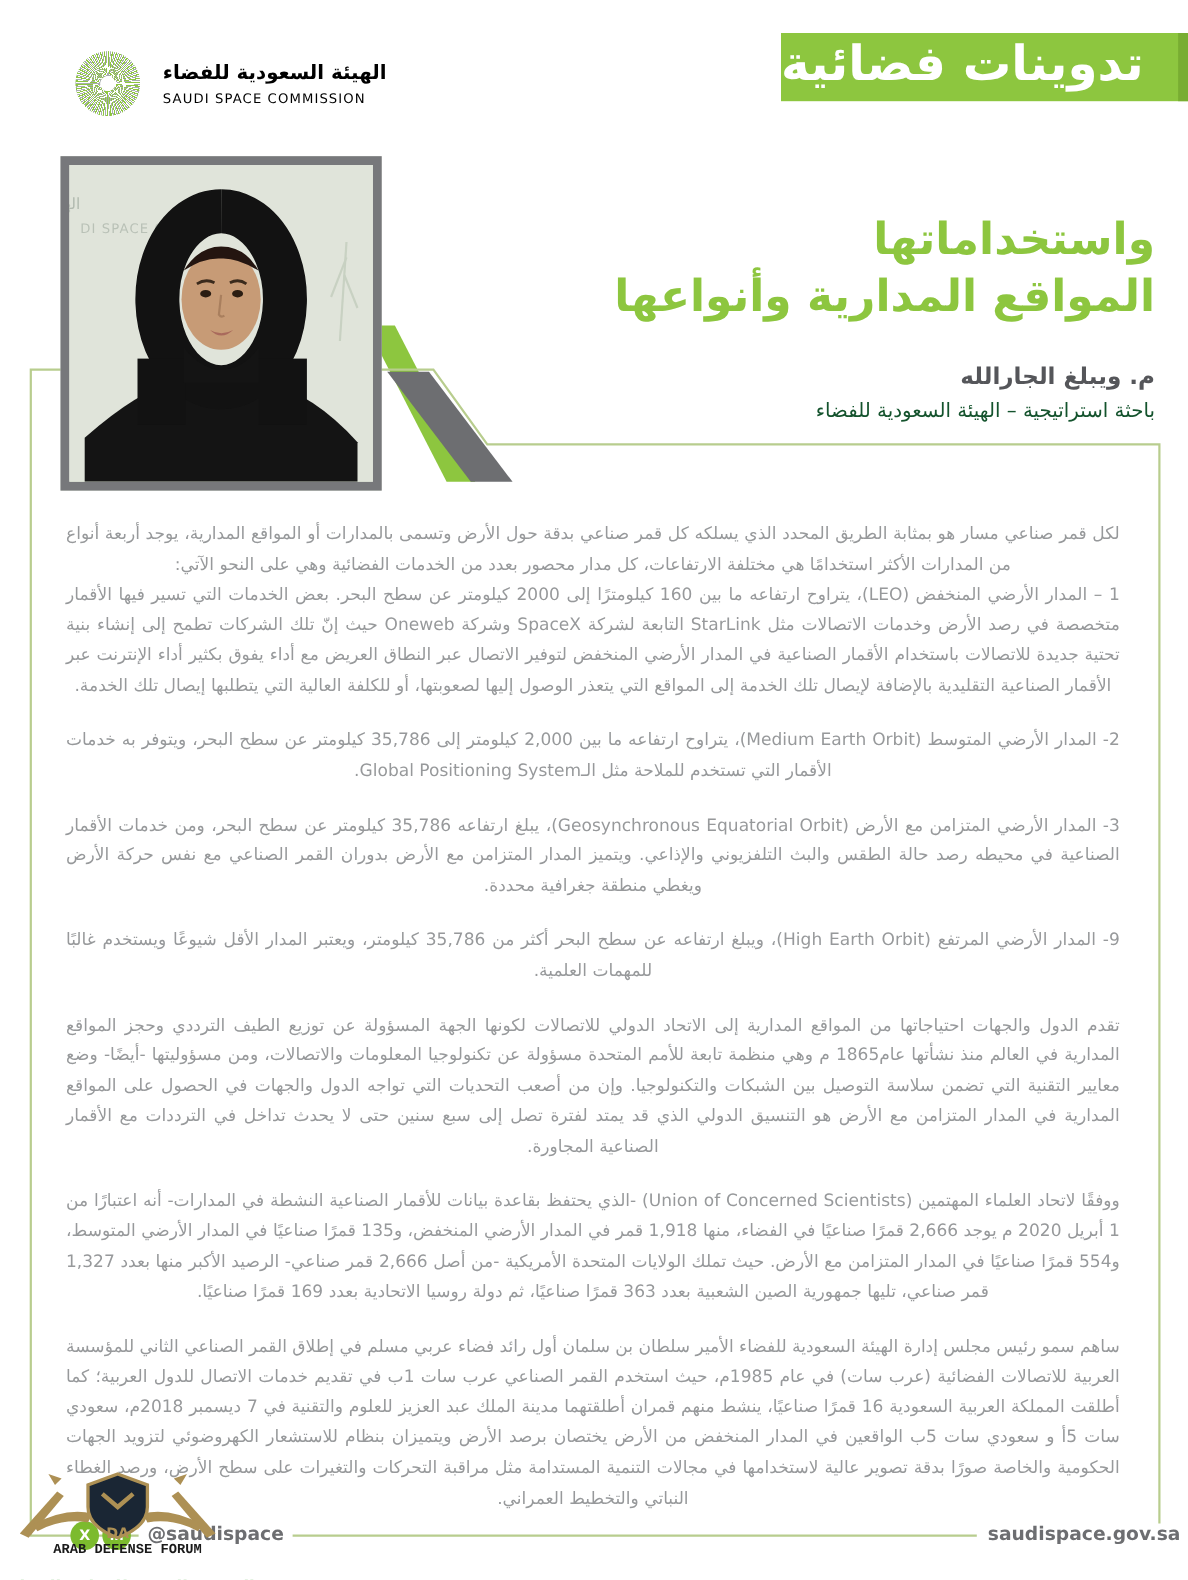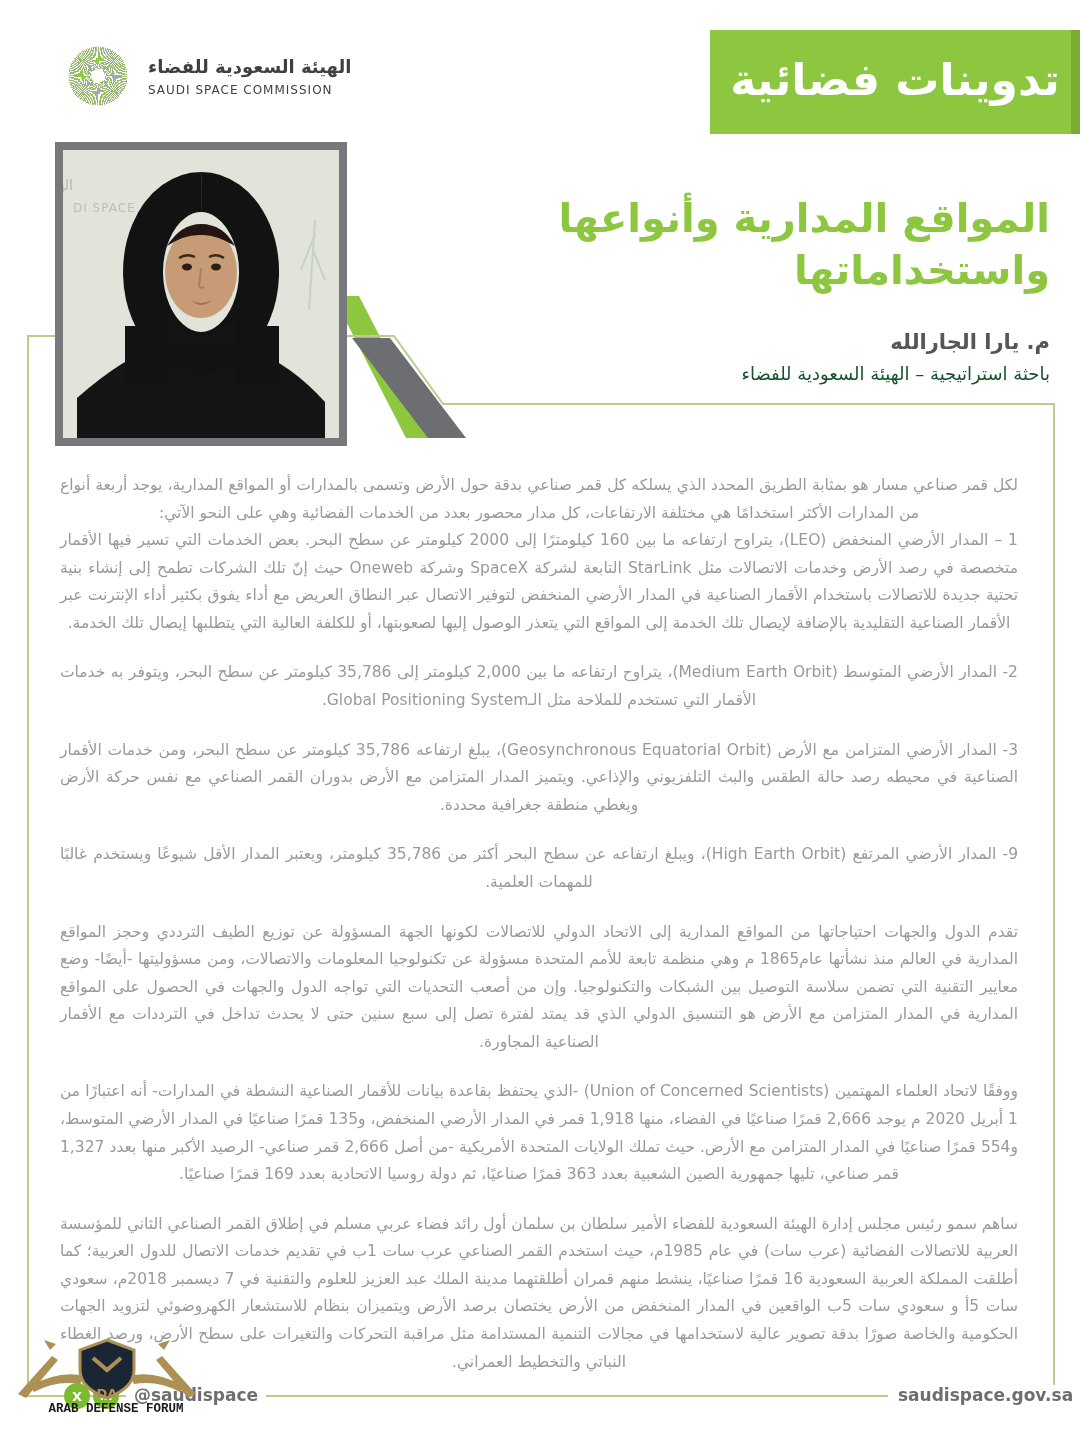--- a/index.html
+++ b/index.html
@@ -7,26 +7,26 @@
   .page { position:relative; width:1080px; height:1436px; background:#ffffff; overflow:hidden; margin:0 auto; }
 
   
   .logo-mark{ position:absolute; left:56px; top:34px; width:84px; height:84px; border-radius:50%;
     background:
       repeating-conic-gradient(from 0deg, #8dc63f 0deg 2.4deg, transparent 2.4deg 7.2deg),
       repeating-conic-gradient(from 3.6deg, #a7adad 0deg 2deg, transparent 2deg 7.2deg);
     -webkit-mask: radial-gradient(circle, transparent 0 11%, #000 12% 49%, transparent 50%);
             mask: radial-gradient(circle, transparent 0 11%, #000 12% 49%, transparent 50%);
   }
-  .logo-text{ position:absolute; left:148px; top:56px; color:#404040; }
+  .logo-text{ position:absolute; left:148px; top:56px; color:#000000; }
   .logo-text .ar{ font-size:18px; font-weight:bold; letter-spacing:0; }
   .logo-text .en{ font-size:12px; letter-spacing:1px; margin-top:6px; }
 
-  .banner{ position:absolute; left:710px; top:30px; width:370px; height:104px; background:#8dc63f;
-    display:flex; align-items:center; justify-content:center; }
+  .banner{ position:absolute; left:710px; top:30px; width:370px; height:62px; background:#8dc63f;
+    display:flex; align-items:center; }
   .banner .edge{ position:absolute; right:0; top:0; width:9px; height:100%; background:#79ad32; }
   .banner .t{ color:#ffffff; font-size:44px; font-weight:bold; direction:rtl; padding-bottom:6px; }
 
   
   .deco{ position:absolute; left:0; top:0; width:1080px; height:1436px; z-index:1; pointer-events:none; }
 
   
   .photo{ position:absolute; left:55px; top:142px; width:292px; height:304px;
     border:8px solid #77787b; background:#e0e4da; z-index:2; }
   .photo svg{ display:block; width:100%; height:100%; }
@@ -108,25 +108,25 @@
       <path d="M146,107 Q154,103 161,108" stroke="#3a2a1c" stroke-width="2.5" fill="none"></path>
       <ellipse cx="124" cy="117" rx="5" ry="3.4" fill="#2b1d12"></ellipse>
       <ellipse cx="153" cy="117" rx="5" ry="3.4" fill="#2b1d12"></ellipse>
       <path d="M138,118 L136,136 Q138,139 141,137" stroke="#a97f5e" stroke-width="2" fill="none"></path>
       <path d="M128,150 Q138,156 149,150 Q138,160 128,150 Z" fill="#a96a5c"></path>
       <path d="M104,166 Q120,186 138,186 Q158,186 172,166 L172,198 L104,198 Z" fill="#141414"></path>
     </svg>
   </div>
 
   <div class="title">
+    <div>واستخداماتها</div>
     <div>المواقع المدارية وأنواعها</div>
-    <div>واستخداماتها</div>
   </div>
   <div class="author">
-    <div class="name">م. يارا الجارالله</div>
+    <div class="name">م. ويبلغ الجارالله</div>
     <div class="role">باحثة استراتيجية – الهيئة السعودية للفضاء</div>
   </div>
 
   <div class="bodytext">
     <p class="lead">لكل قمر صناعي مسار هو بمثابة الطريق المحدد الذي يسلكه كل قمر صناعي بدقة حول الأرض وتسمى بالمدارات أو المواقع المدارية، يوجد أربعة أنواع من المدارات الأكثر استخدامًا هي مختلفة الارتفاعات، كل مدار محصور بعدد من الخدمات الفضائية وهي على النحو الآتي:</p>
     <p>1 – المدار الأرضي المنخفض (LEO)، يتراوح ارتفاعه ما بين 160 كيلومترًا إلى 2000 كيلومتر عن سطح البحر. بعض الخدمات التي تسير فيها الأقمار متخصصة في رصد الأرض وخدمات الاتصالات مثل StarLink التابعة لشركة SpaceX وشركة Oneweb حيث إنّ تلك الشركات تطمح إلى إنشاء بنية تحتية جديدة للاتصالات باستخدام الأقمار الصناعية في المدار الأرضي المنخفض لتوفير الاتصال عبر النطاق العريض مع أداء يفوق بكثير أداء الإنترنت عبر الأقمار الصناعية التقليدية بالإضافة لإيصال تلك الخدمة إلى المواقع التي يتعذر الوصول إليها لصعوبتها، أو للكلفة العالية التي يتطلبها إيصال تلك الخدمة.</p>
     <p>2- المدار الأرضي المتوسط (Medium Earth Orbit)، يتراوح ارتفاعه ما بين 2,000 كيلومتر إلى 35,786 كيلومتر عن سطح البحر، ويتوفر به خدمات الأقمار التي تستخدم للملاحة مثل الـGlobal Positioning System.</p>
     <p>3- المدار الأرضي المتزامن مع الأرض (Geosynchronous Equatorial Orbit)، يبلغ ارتفاعه 35,786 كيلومتر عن سطح البحر، ومن خدمات الأقمار الصناعية في محيطه رصد حالة الطقس والبث التلفزيوني والإذاعي. ويتميز المدار المتزامن مع الأرض بدوران القمر الصناعي مع نفس حركة الأرض ويغطي منطقة جغرافية محددة.</p>
     <p>9- المدار الأرضي المرتفع (High Earth Orbit)، ويبلغ ارتفاعه عن سطح البحر أكثر من 35,786 كيلومتر، ويعتبر المدار الأقل شيوعًا ويستخدم غالبًا للمهمات العلمية.</p>
     <p>تقدم الدول والجهات احتياجاتها من المواقع المدارية إلى الاتحاد الدولي للاتصالات لكونها الجهة المسؤولة عن توزيع الطيف الترددي وحجز المواقع المدارية في العالم منذ نشأتها عام1865 م وهي منظمة تابعة للأمم المتحدة مسؤولة عن تكنولوجيا المعلومات والاتصالات، ومن مسؤوليتها -أيضًا- وضع معايير التقنية التي تضمن سلاسة التوصيل بين الشبكات والتكنولوجيا. وإن من أصعب التحديات التي تواجه الدول والجهات في الحصول على المواقع المدارية في المدار المتزامن مع الأرض هو التنسيق الدولي الذي قد يمتد لفترة تصل إلى سبع سنين حتى لا يحدث تداخل في الترددات مع الأقمار الصناعية المجاورة.</p>

